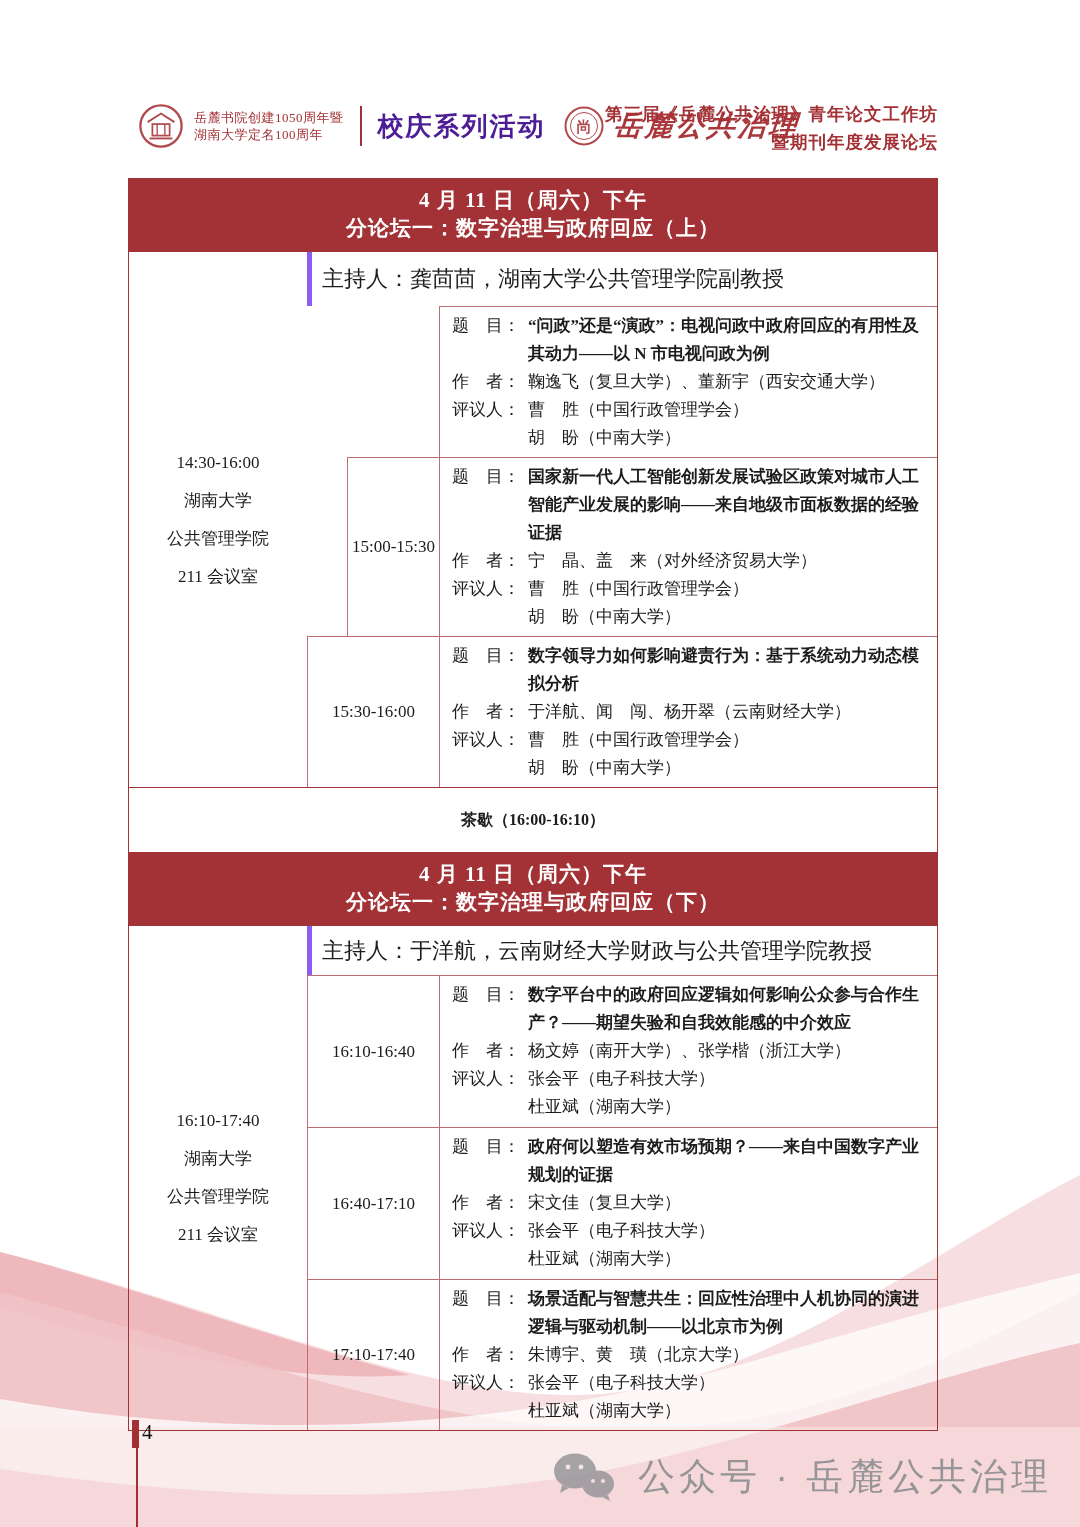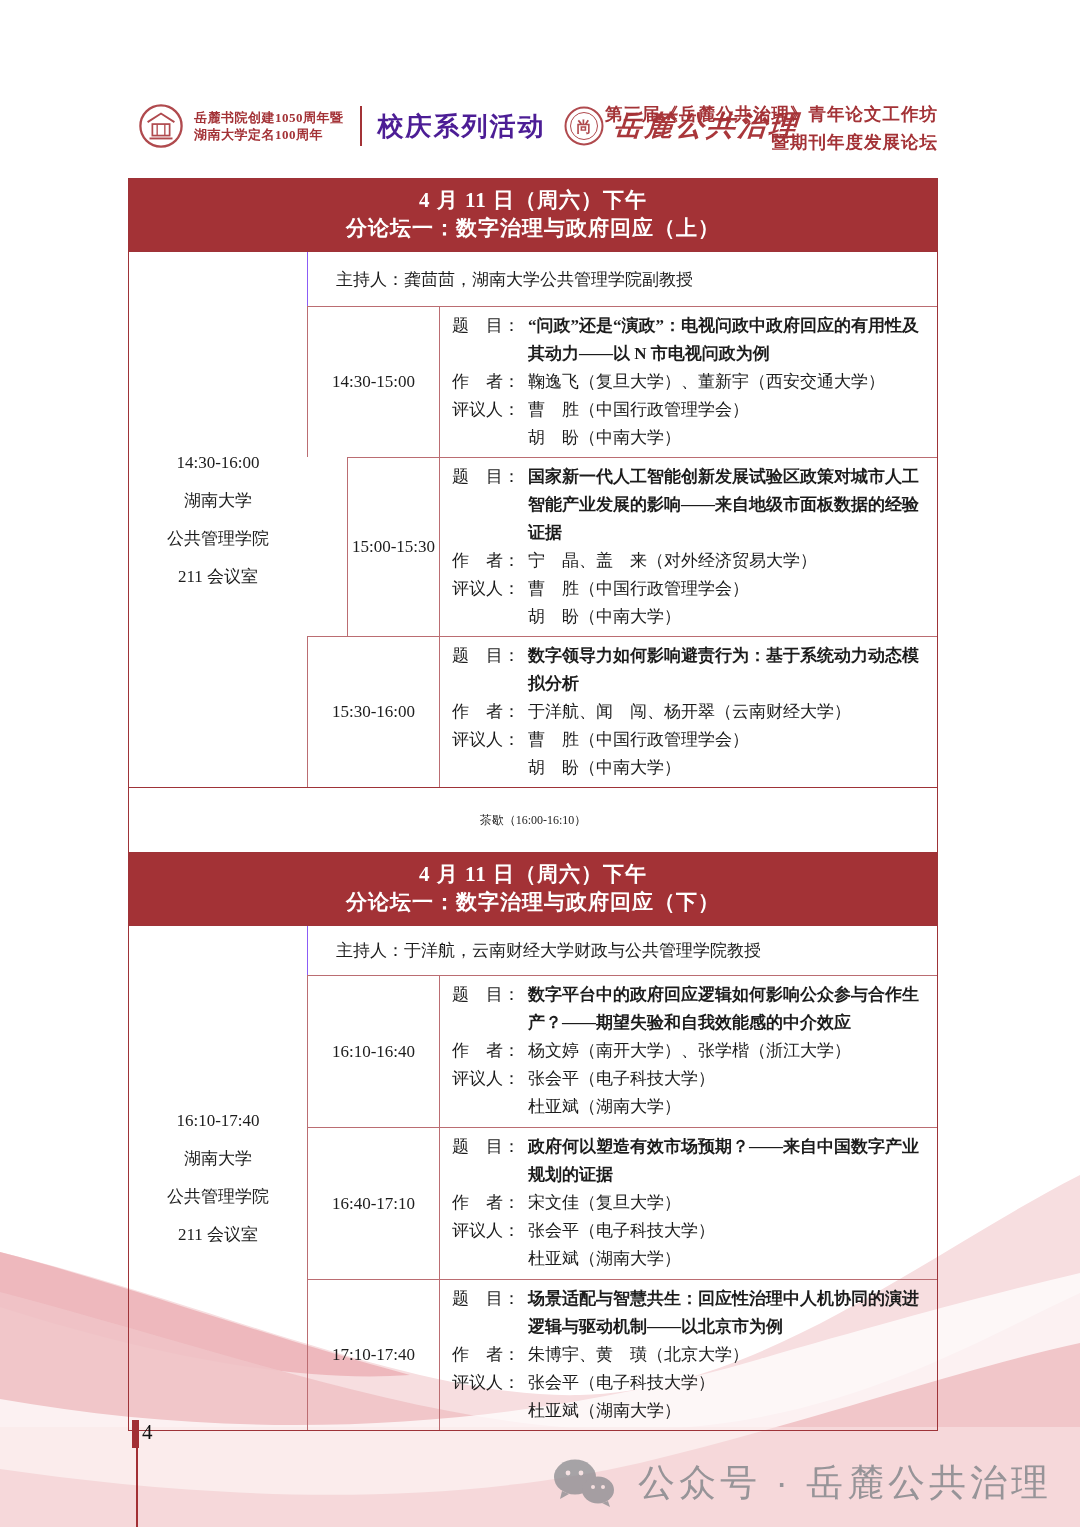--- a/index.html
+++ b/index.html
@@ -11,21 +11,21 @@
     color:#1c1c1c;
   }
   
   .waves { position:absolute; left:0; bottom:0; width:1080px; height:430px; z-index:0; }
   
   .hdr-left {
     position:absolute; left:138px; top:96px; height:60px;
     display:flex; align-items:center; gap:10px; z-index:3;
   }
   .seal1 { width:46px; height:46px; flex:none; }
-  .anni { color:#a33236; font-weight:bold; font-size:13px; line-height:17px; letter-spacing:.5px; white-space:nowrap; }
+  .anni { color:#a33236; font-weight:normal; font-size:13px; line-height:17px; letter-spacing:.5px; white-space:nowrap; }
   .hdr-divider { width:2px; height:40px; background:#a33236; margin:0 6px; }
   .campaign { color:#4c1d95; font-weight:bold; font-size:26px; letter-spacing:2px; white-space:nowrap; }
   .seal2 { width:40px; height:40px; flex:none; margin-left:8px; }
   .brand-script { color:#a9373b; font-weight:bold; font-style:italic; font-size:28px; letter-spacing:3px; white-space:nowrap; transform:skewX(-4deg); }
   .hdr-right {
     position:absolute; right:142px; top:100px; text-align:right; z-index:3;
     color:#a33236; font-family:"Liberation Sans","DejaVu Sans",sans-serif;
     font-weight:bold; font-size:17.5px; line-height:28px; letter-spacing:1px;
   }
   
@@ -40,52 +40,52 @@
   .tb {
     display:grid; grid-template-columns:178px 132px 1fr;
     border:1.5px solid #9e3338; background:transparent;
   }
   .cell { border-color:#bb6d72; }
   .venue {
     grid-column:1; display:flex; flex-direction:column; justify-content:center;
     align-items:center; text-align:center; font-size:17px; line-height:38px;
   }
   .moderator {
-    grid-column:2 / 4; border-left:1px solid #8b5cf6;
-    display:flex; align-items:center; padding:0 0 0 28px;
-    font-size:17px; min-height:54px;
+    grid-column:2 / 4; border-left:5px solid #8b5cf6;
+    display:flex; align-items:center; padding:0 0 0 10px;
+    font-size:22px; min-height:54px;
   }
   .time {
     grid-column:2; border-left:1px solid #bb6d72; border-top:1px solid #bb6d72;
     display:flex; align-items:center; justify-content:center; font-size:17px;
   }
   .details {
     grid-column:3; border-left:1px solid #bb6d72; border-top:1px solid #bb6d72;
     padding:5px 8px 5px 12px; font-size:17px;
   }
   .field { display:flex; line-height:28px; }
   .flabel { flex:none; width:76px; white-space:pre; }
   .fvalue { flex:1; }
   .title-f .fvalue, .title-f .flabel { font-weight:bold; }
   .title-f .flabel { font-weight:normal; }
   .r1 { min-height:146px; } .r2 { min-height:164px; } .r3 { min-height:141px; }
   .s2 .moderator { min-height:49px; }
   .s2 .r1 { min-height:152px; } .s2 .r2 { min-height:152px; } .s2 .r3 { min-height:140px; }
   .break-row {
     border-left:1.5px solid #9e3338; border-right:1.5px solid #9e3338;
     height:64px; display:flex; align-items:center; justify-content:center;
-    font-size:12px; background:transparent;
+    font-size:16px; background:transparent;font-weight:bold;
   }
   
   .pagenum-wrap { position:absolute; left:132px; top:1420px; z-index:3; display:flex; }
   .pagenum-bar { width:7px; height:28px; background:#a22f34; }
   .pagenum { font-size:21px; line-height:24px; padding-left:3px; color:#111; }
   .pagenum-line { position:absolute; left:136px; top:1448px; width:2px; height:79px; background:#a22f34; z-index:3; }
   .watermark {
-    position:absolute; right:28px; bottom:18px; z-index:3;
+    position:absolute; right:28px; bottom:24px; z-index:3;
     display:flex; align-items:center; gap:22px;
     color:#8f8f93; font-family:"Liberation Sans","DejaVu Sans",sans-serif;
     font-size:37px; letter-spacing:4px; opacity:.92;
   }
   .wechat-icon { width:66px; height:52px; flex:none; opacity:.85; }
 </style>
 </head>
 <body>
 
 <div class="page">
@@ -134,21 +134,20 @@
     </div>
     <div class="tb s1">
       <div class="cell venue" style="grid-row:1 / 5;">
         <div>14:30-16:00</div>
         <div>湖南大学</div>
         <div>公共管理学院</div>
         <div>211 会议室</div>
       </div>
       <div class="cell moderator" style="grid-row:1;">主持人：龚茴茴，湖南大学公共管理学院副教授</div>
 
-      <div class="cell time r1" style="grid-row:2;">14:30-15:00</div>
       <div class="cell details r1" style="grid-row:2;">
         <div class="field title-f">
             <span class="flabel">题　目：</span>
             <span class="fvalue">“问政”还是“演政”：电视问政中政府回应的有用性及其动力——以 N 市电视问政为例</span>
           </div>
         <div class="field">
             <span class="flabel">作　者：</span>
             <span class="fvalue">鞠逸飞（复旦大学）、董新宇（西安交通大学）</span>
           </div>
         <div class="field">

